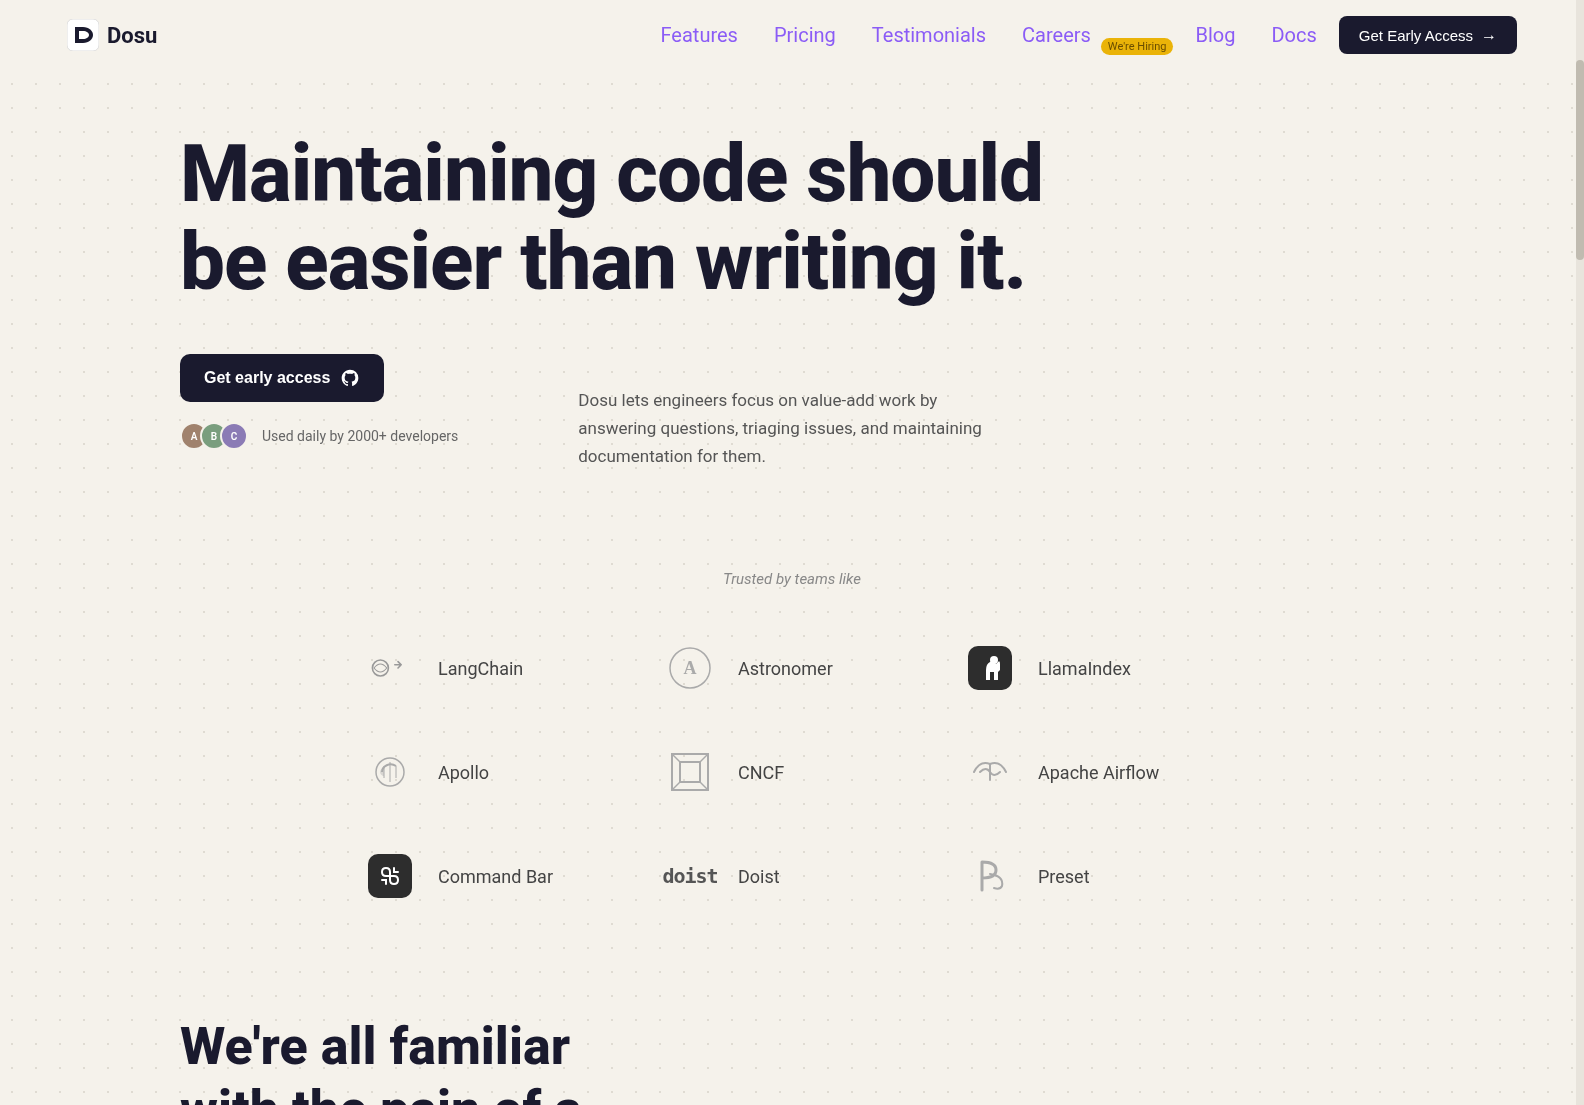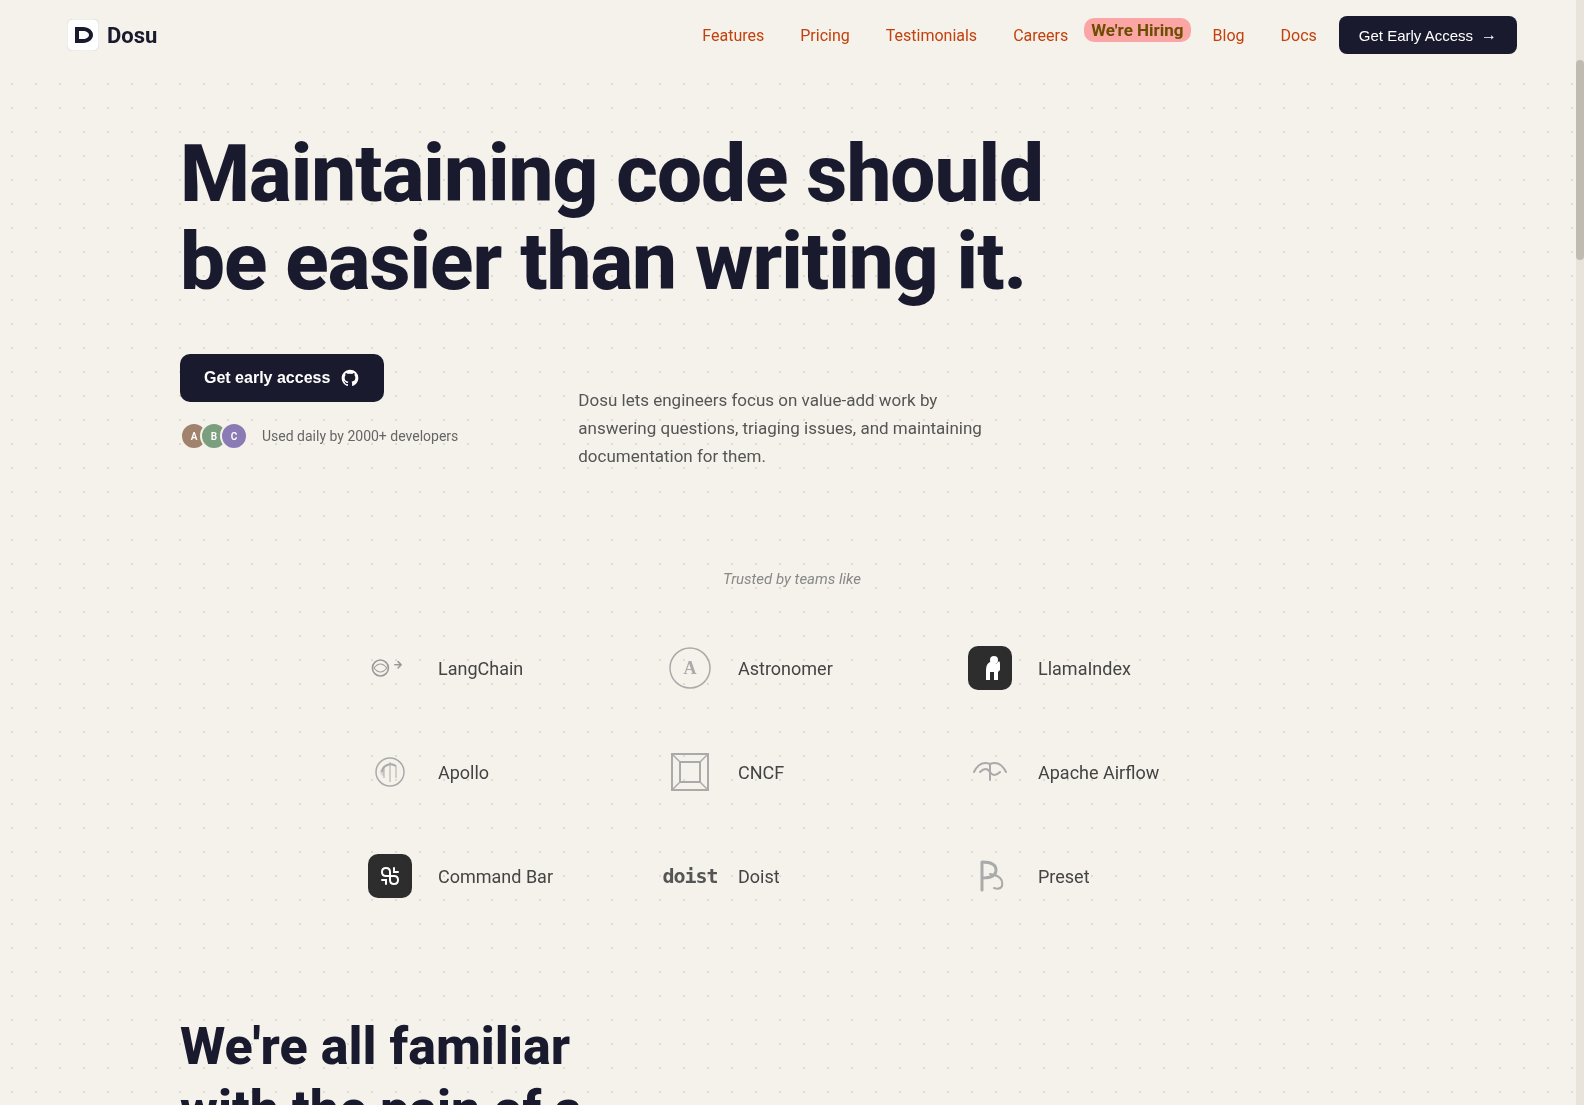--- a/index.html
+++ b/index.html
@@ -55,38 +55,38 @@
     }
 
     nav {
       display: flex;
       align-items: center;
       gap: 8px;
     }
 
     .nav-link {
       padding: 8px 14px;
-      font-size: 16px;
-      color: #c2410c;
+      font-size: 20px;
+      color: #8b5cf6;
       text-decoration: none;
       border-radius: 6px;
       cursor: pointer;
     }
 
     .careers-wrap {
       display: flex;
-      align-items: flex-start;
-      gap: 12px;
+      align-items: flex-end;
+      gap: 6px;
     }
 
     .hiring-badge {
-      background-color: #fca5a5;
+      background-color: #eab308;
       color: #6b4e00;
-      font-size: 17px;
-      font-weight: 700;
+      font-size: 11px;
+      font-weight: 400;
       padding: 2px 7px;
       border-radius: 10px;
       white-space: nowrap;
     }
 
     .cta-btn {
       background-color: #1a1a2e;
       color: #fff;
       padding: 10px 20px;
       border-radius: 8px;

